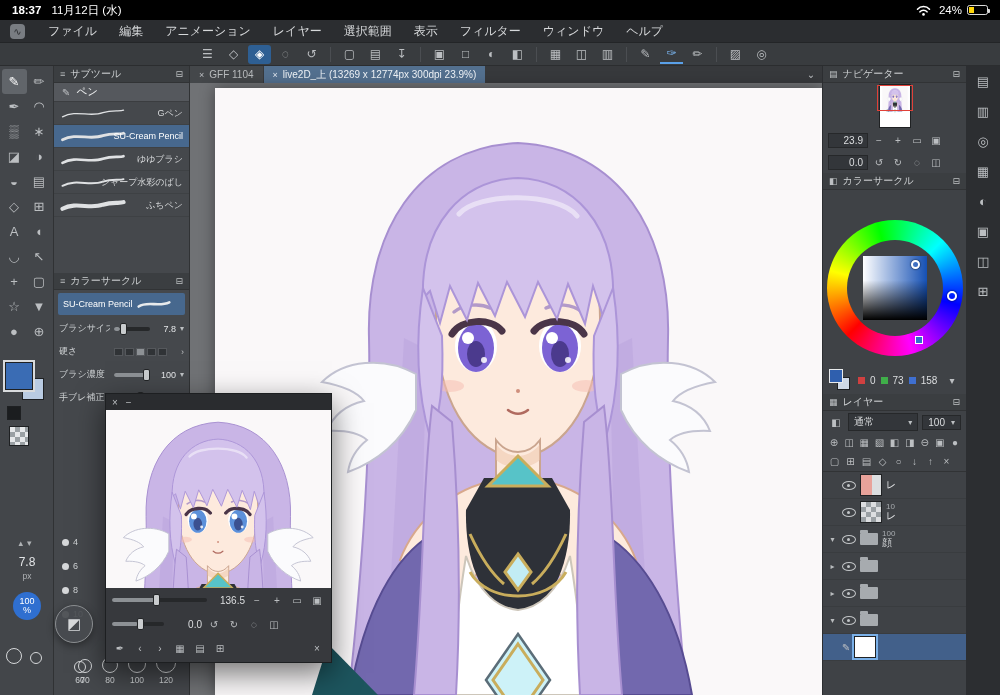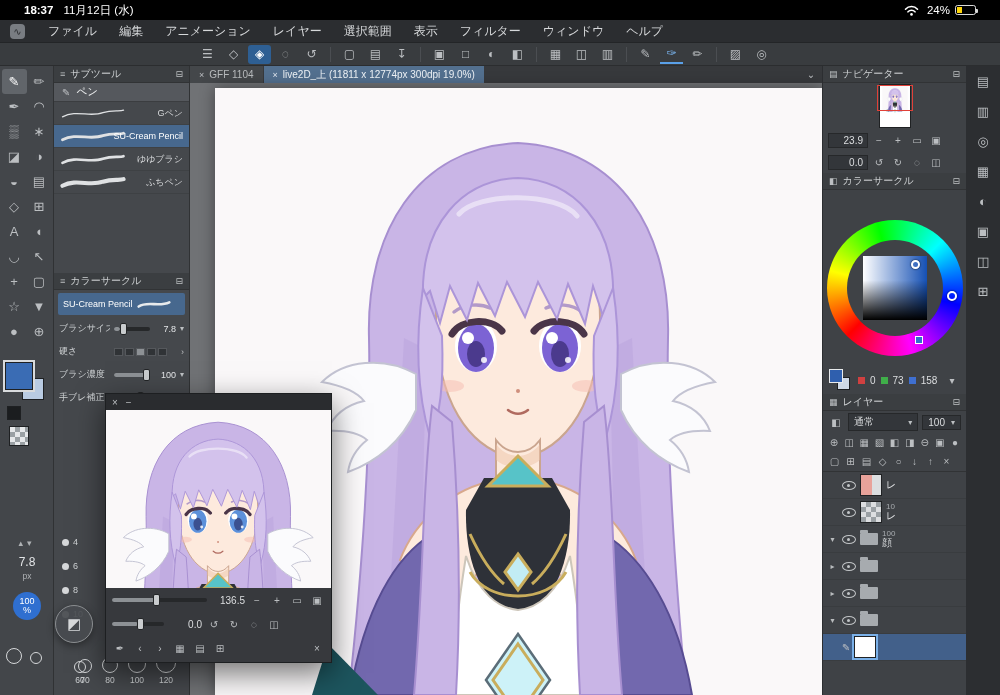--- a/index.html
+++ b/index.html
@@ -1,20 +1,20 @@
 <!DOCTYPE html>
 <html><head>
 <meta charset="utf-8">
 <style>
   *{margin:0;padding:0;box-sizing:border-box}
   body{width:1000px;height:695px;font-family:"Liberation Sans","DejaVu Sans",sans-serif;background:#26282b;overflow:hidden}
   #screen{position:relative;width:1000px;height:695px;background:#3a3d40;overflow:hidden}
   .ic{display:inline-flex;align-items:center;justify-content:center;color:#bcbfc2;user-select:none}
   
-  #status{position:absolute;left:0;top:0;width:100%;height:20px;background:#000;color:#fff;display:flex;align-items:center;padding:0 24px;font-size:11.5px;z-index:5}
+  #status{position:absolute;left:0;top:0;width:100%;height:20px;background:#000;color:#fff;display:flex;align-items:center;padding:0 12px;font-size:11.5px;z-index:5}
   #status .sp{flex:1}
   #status .t{font-weight:bold;margin-right:10px}
   .batt{width:21px;height:10px;border:1px solid rgba(255,255,255,.85);border-radius:2.5px;position:relative;margin-left:5px}
   .batt::after{content:"";position:absolute;right:-3px;top:2.5px;width:2px;height:4px;background:rgba(255,255,255,.85);border-radius:0 1px 1px 0}
   .batt i{position:absolute;left:1px;top:1px;bottom:1px;width:24%;background:#ffd60a}
   
   #menubar{position:absolute;top:20px;left:0;width:100%;height:23px;background:#2b2d30;display:flex;align-items:center;padding:0 8px;border-bottom:1px solid #232527;z-index:5}
   #menubar .logo{width:15px;height:15px;border-radius:4px;background:#797d82;color:#2b2d30;font-size:10px;display:flex;align-items:center;justify-content:center;margin:0 12px 0 2px}
   #menubar .mi{color:#d6d8da;font-size:12px;padding:0 11px;height:100%;display:flex;align-items:center;white-space:nowrap}
   
@@ -306,20 +306,26 @@
       <span class="bname">SU-Cream Pencil</span>
     </div>
     <div class="brow">
       <svg viewBox="0 0 80 16">
           <path d="M3,12 C20,3 36,13 52,7 C64,3 72,6 77,4" stroke-width="3.2"></path>
         </svg>
       <span class="bname">ゆゆブラシ</span>
     </div>
     <div class="brow">
       <svg viewBox="0 0 80 16">
+          <path d="M3,12 C20,3 36,13 52,7 C64,3 72,6 77,4" stroke-width="2.4"></path>
+        </svg>
+      <span class="bname">シャープ水彩のばし</span>
+    </div>
+    <div class="brow">
+      <svg viewBox="0 0 80 16">
           <path d="M3,12 C20,3 36,13 52,7 C64,3 72,6 77,4" stroke-width="5"></path>
         </svg>
       <span class="bname">ふちペン</span>
     </div>
   </div>
 
   <div class="panel" id="toolprop">
     <div class="phead">
       <span class="ic" style="font-size:9px">≡</span>
       <span class="ttl">カラーサークル</span>
@@ -409,21 +415,21 @@
   </div>
 
   <div id="canvas">
     <div id="tabs">
       <span class="tab">
         <span class="ic" style="font-size:9px">×</span>
         <span>GFF 1104</span>
       </span>
       <span class="tab on">
         <span class="ic" style="font-size:9px;color:#dfe6ee">×</span>
-        <span>live2D_上 (11811 x 12774px 300dpi 19.0%)</span>
+        <span>live2D_上 (13269 x 12774px 300dpi 23.9%)</span>
       </span>
       <span class="ic" id="tabChev">⌄</span>
     </div>
     <div id="white">
       <svg width="607" height="607" viewBox="0 0 605 607">
           <use href="#chara"></use>
         </svg>
     </div>
   </div>
 

